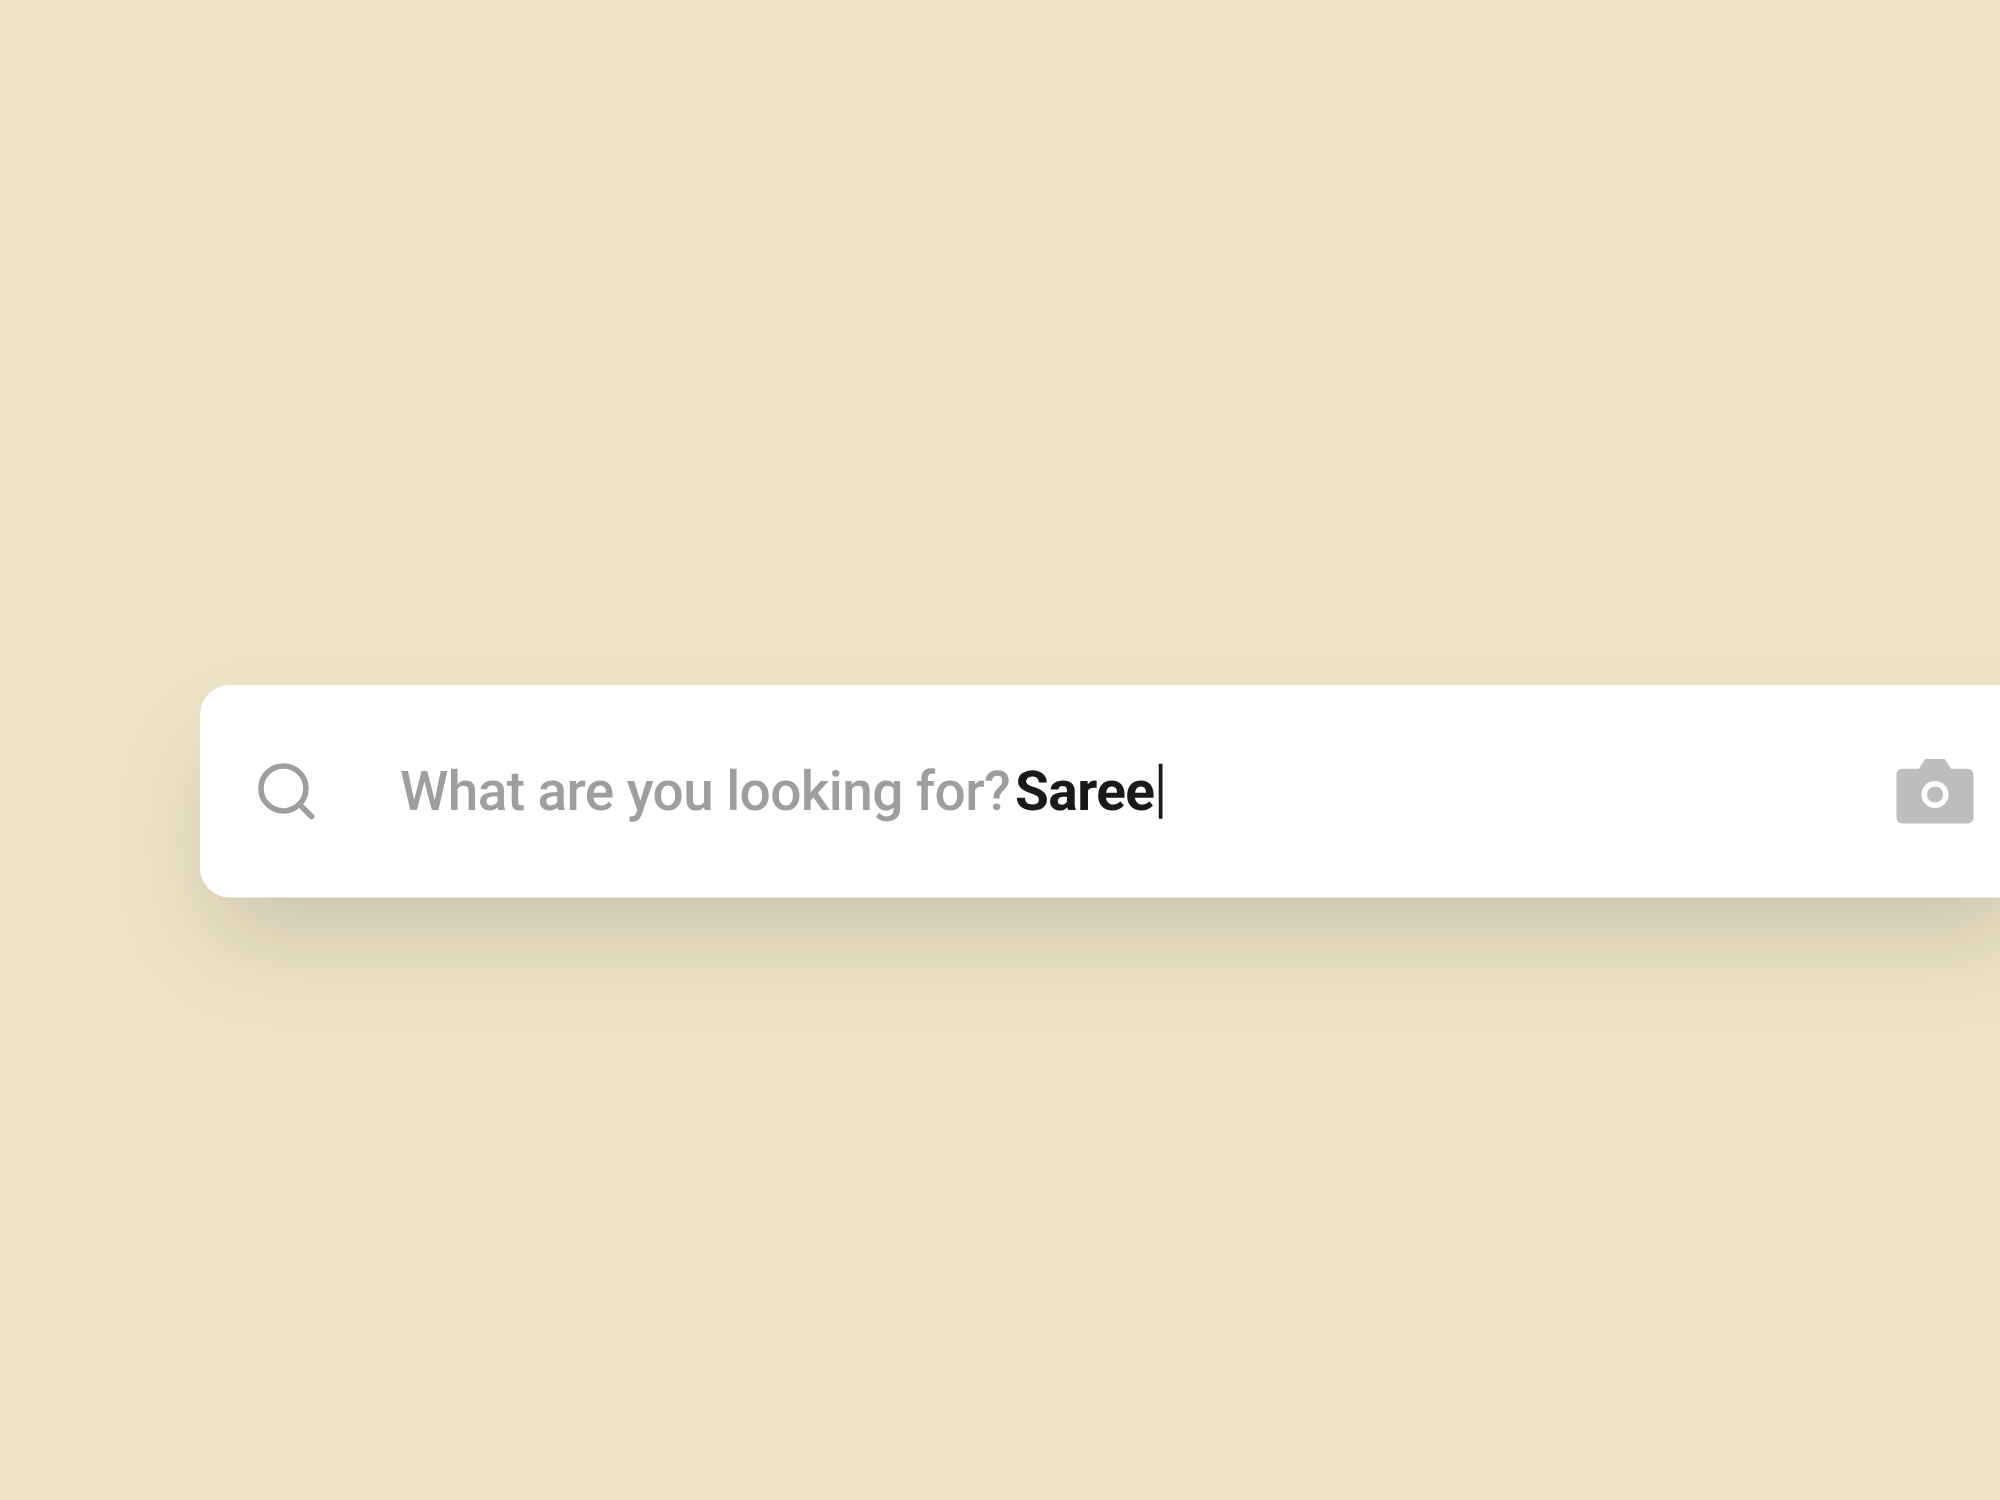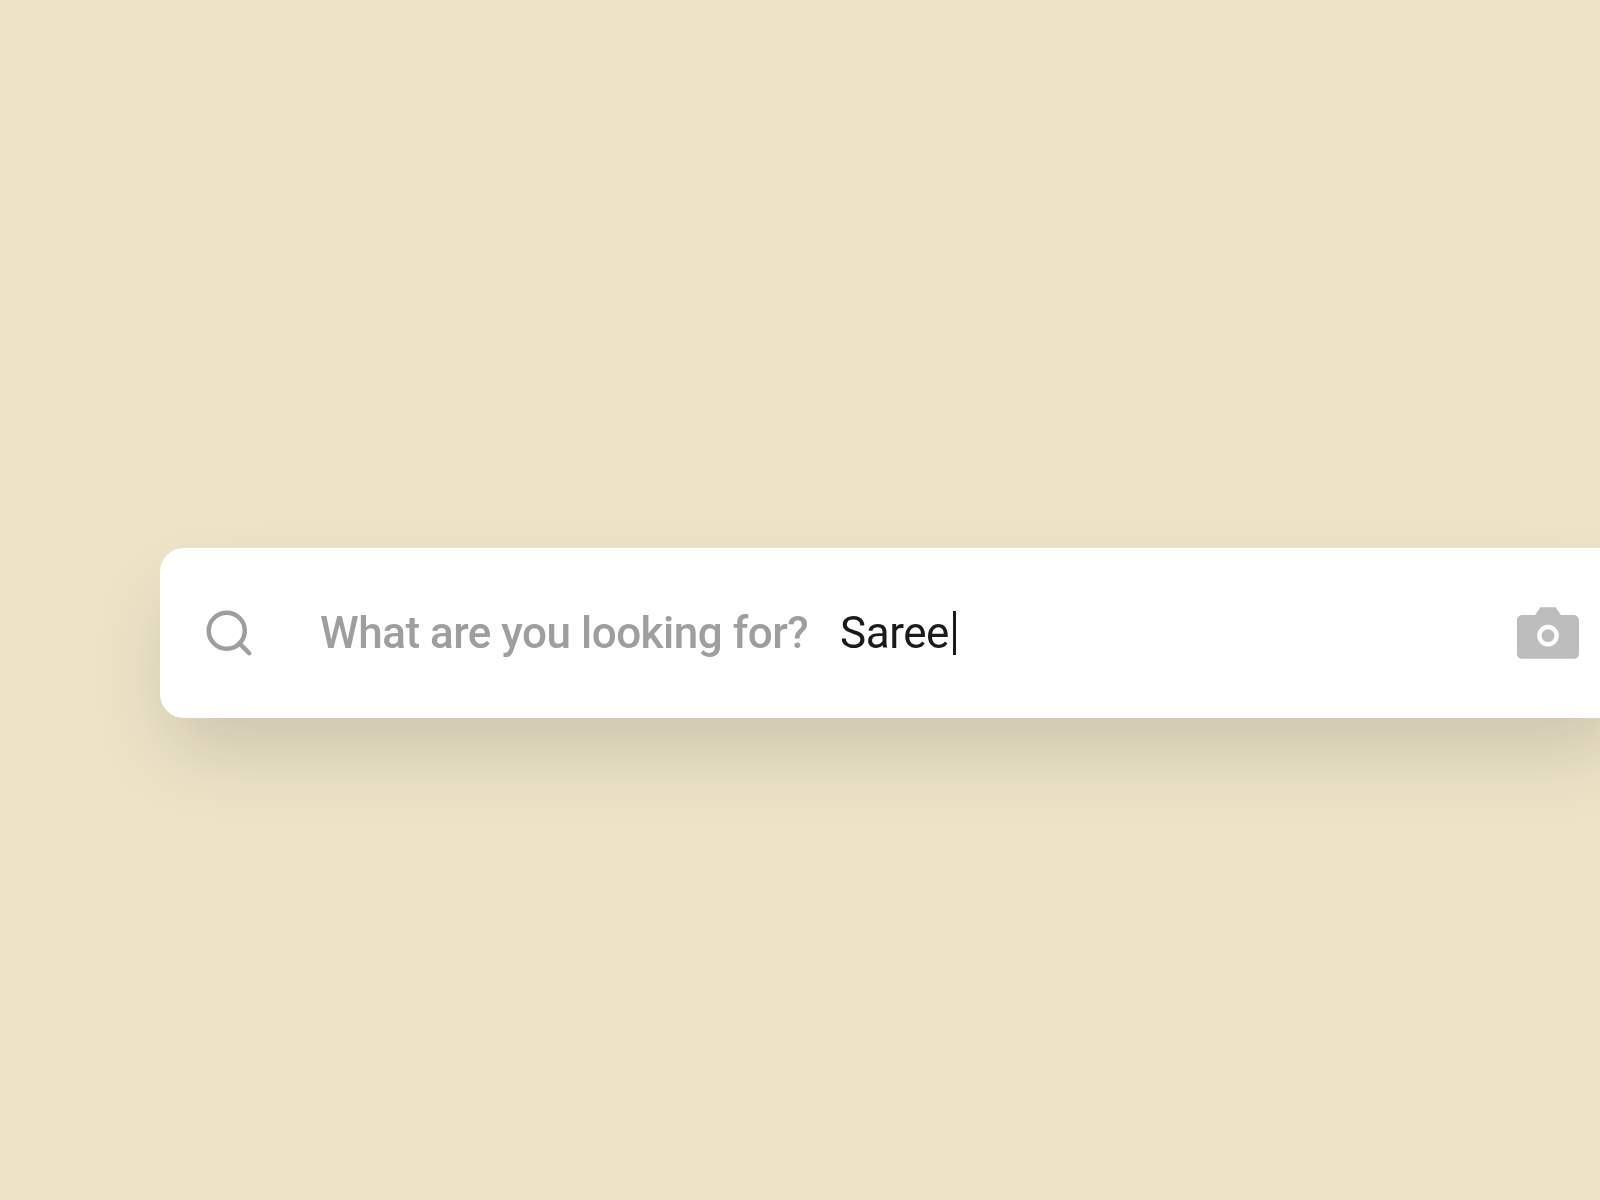--- a/index.html
+++ b/index.html
@@ -55,22 +55,22 @@
     .placeholder-text {
       font-size: 44px;
       color: #9e9e9e;
       font-weight: 500;
       letter-spacing: -0.5px;
     }
     
     .input-text {
       font-size: 44px;
       color: #1a1a1a;
-      font-weight: 400;
-      margin-left: 32px;
+      font-weight: 700;
+      margin-left: 4px;
       letter-spacing: -0.5px;
     }
     
     .cursor {
       display: inline-block;
       width: 3px;
       height: 44px;
       background-color: #1a1a1a;
       margin-left: 4px;
       vertical-align: middle;

